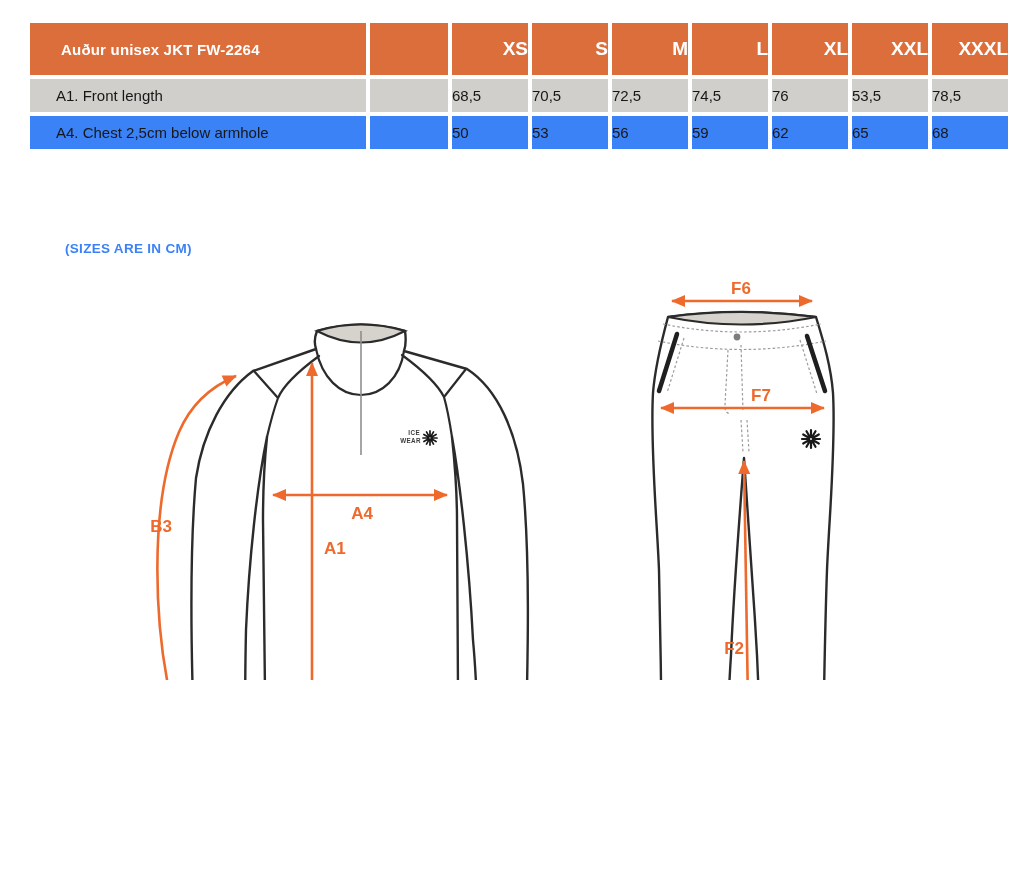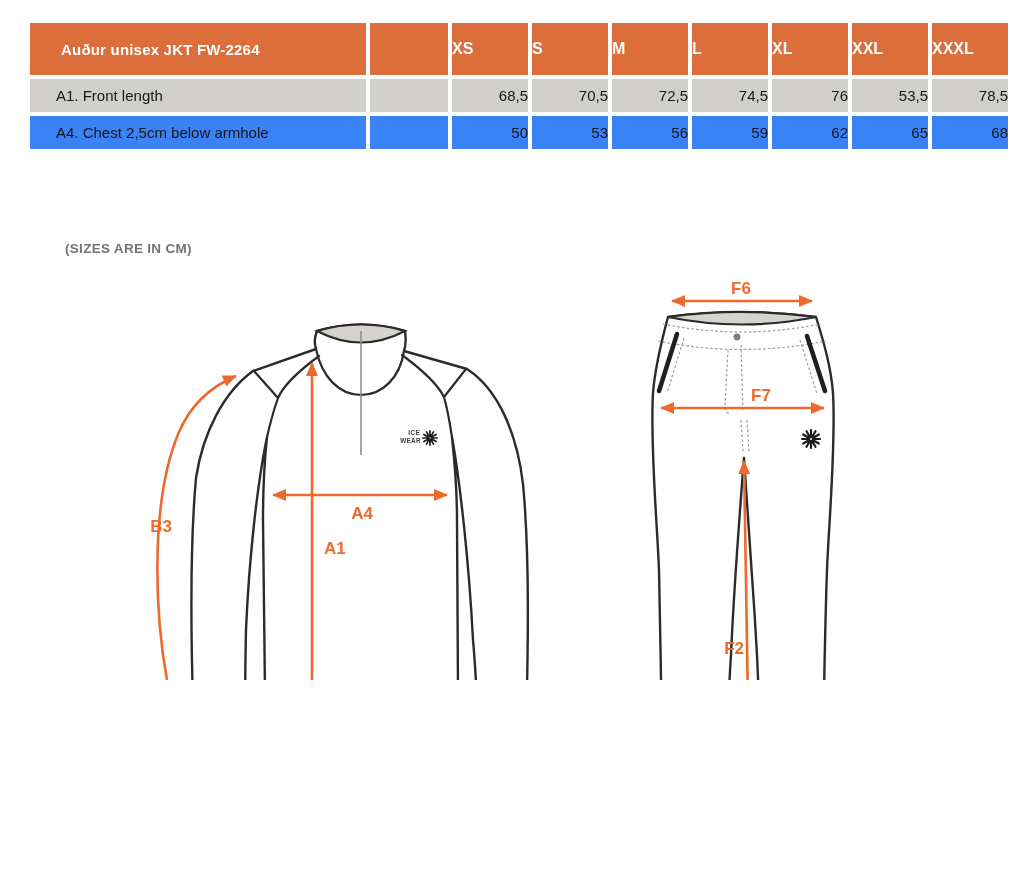--- a/index.html
+++ b/index.html
@@ -2,28 +2,28 @@
 <html><head>
 <meta charset="utf-8">
 <style>
   html,body{margin:0;padding:0;background:#ffffff;}
   .canvas{position:relative;width:1033px;height:680px;background:#fff;overflow:hidden;
           font-family:"Liberation Sans",sans-serif;}
   
   table.size-table{position:absolute;left:26px;top:19px;width:986px;
     border-collapse:separate;border-spacing:4px;table-layout:fixed;}
   table.size-table th{background:#DC6E3B;color:#ffffff;font-weight:bold;
-    font-size:16px;height:52px;text-align:left;padding:0;}
+    font-size:19px;height:52px;text-align:right;padding:0;}
   table.size-table th.title-cell{text-align:left;padding-left:31px;font-size:15px;letter-spacing:.2px;}
-  table.size-table td{height:33px;padding:0;font-size:15px;color:#171717;text-align:right;}
+  table.size-table td{height:33px;padding:0;font-size:15px;color:#171717;text-align:left;}
   table.size-table td.label-cell{text-align:left;padding-left:26px;}
   tr.row-dark td{background:#D0CFCC;}
   tr.row-light td{background:#3b82f6;}
   
-  .unit-note{position:absolute;left:65px;top:241px;color:#737373;
+  .unit-note{position:absolute;left:65px;top:241px;color:#3b82f6;
     font-size:13.5px;font-weight:bold;letter-spacing:.3px;}
   
   svg.diagrams{position:absolute;left:0;top:268px;width:1033px;height:621px;}
   .garment{fill:#ffffff;stroke:#2b2b2b;stroke-width:2.4;stroke-linejoin:round;stroke-linecap:round;}
   .seam{fill:none;stroke:#2b2b2b;stroke-width:2.2;stroke-linecap:round;}
   .stitch{fill:none;stroke:#9b9b9b;stroke-width:1.2;stroke-dasharray:2.6 2.2;}
   .zip{fill:none;stroke:#8f8f8f;stroke-width:1.6;}
   .trim{fill:none;stroke:#1f1f1f;stroke-width:4.5;stroke-linecap:round;}
   .interior{fill:#D6D3CD;stroke:#2b2b2b;stroke-width:2.2;}
   .arrow{fill:none;stroke:#EE6A2C;stroke-width:2.6;}

